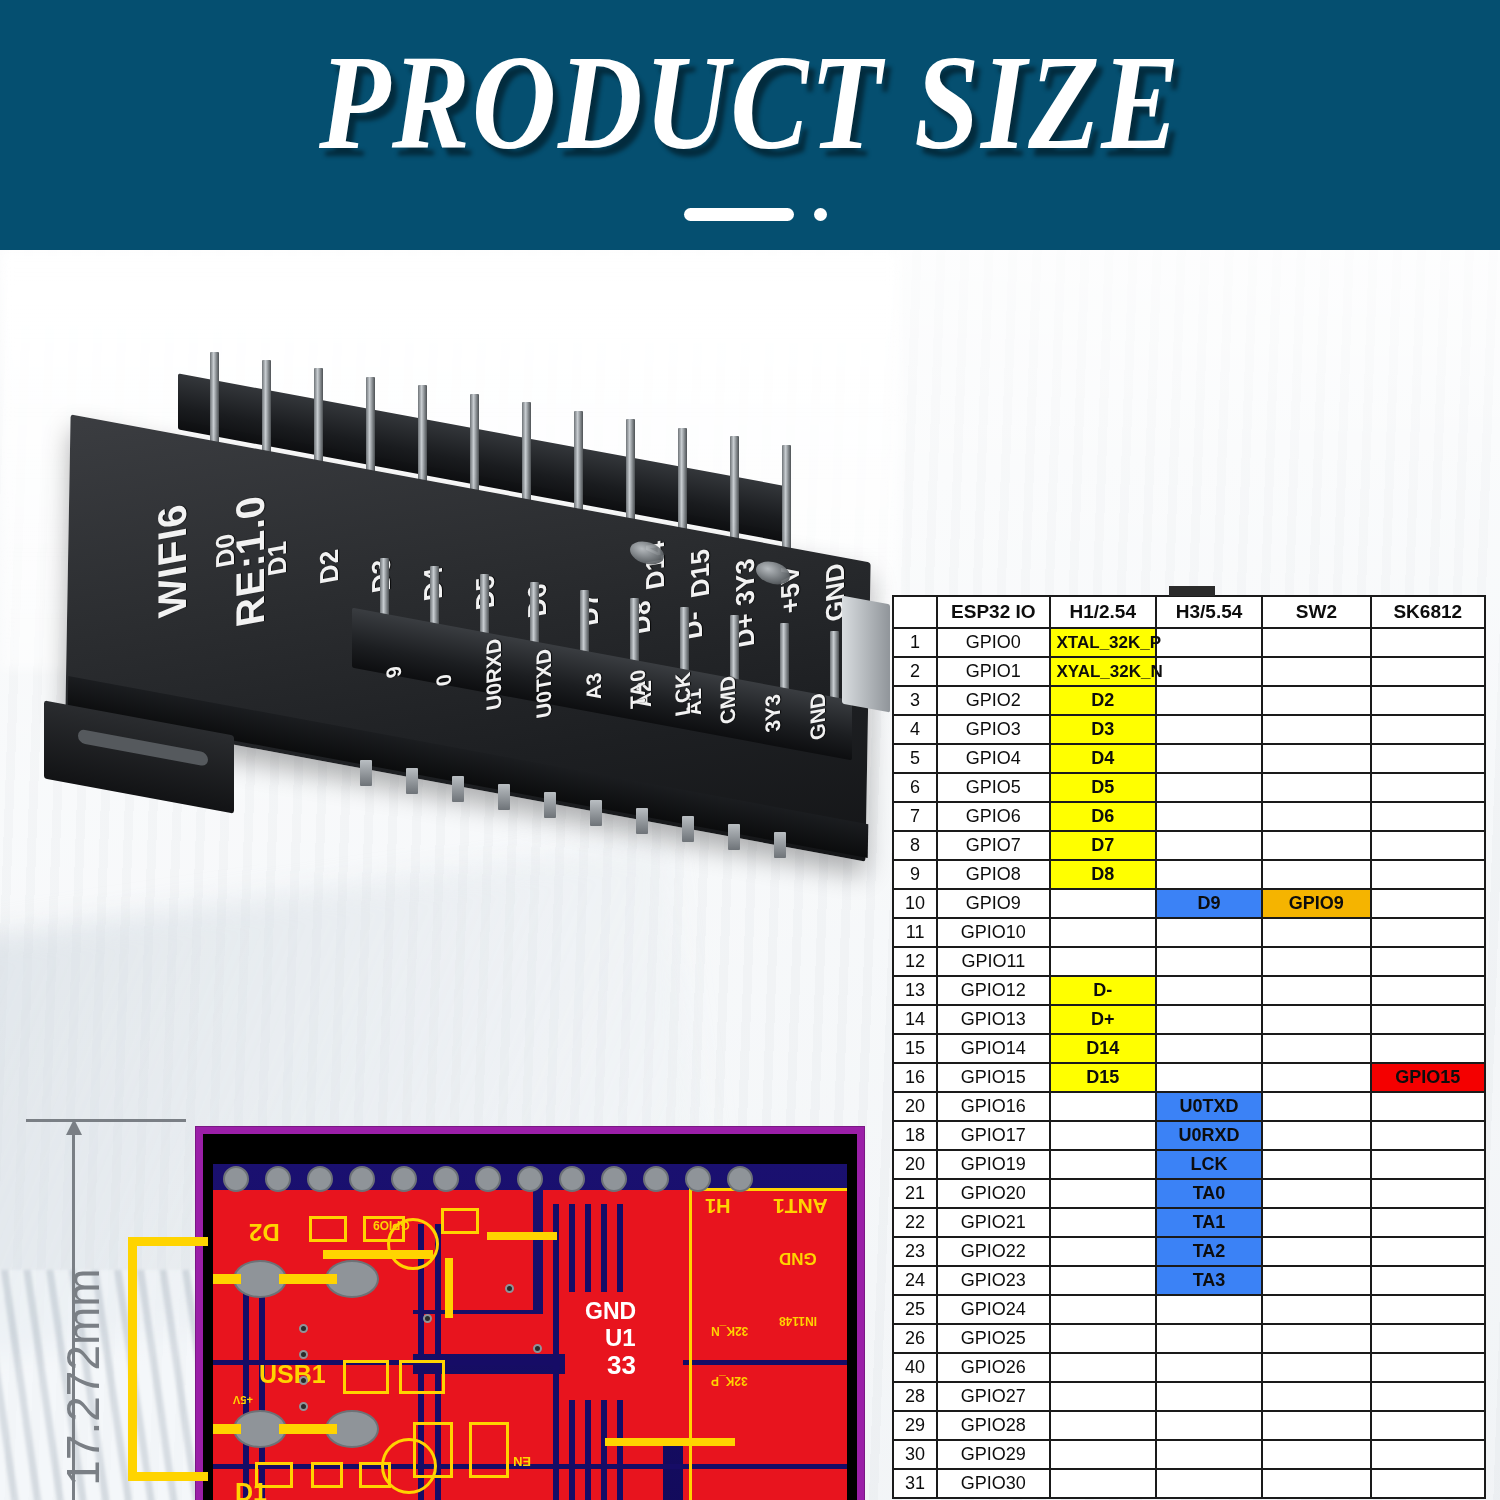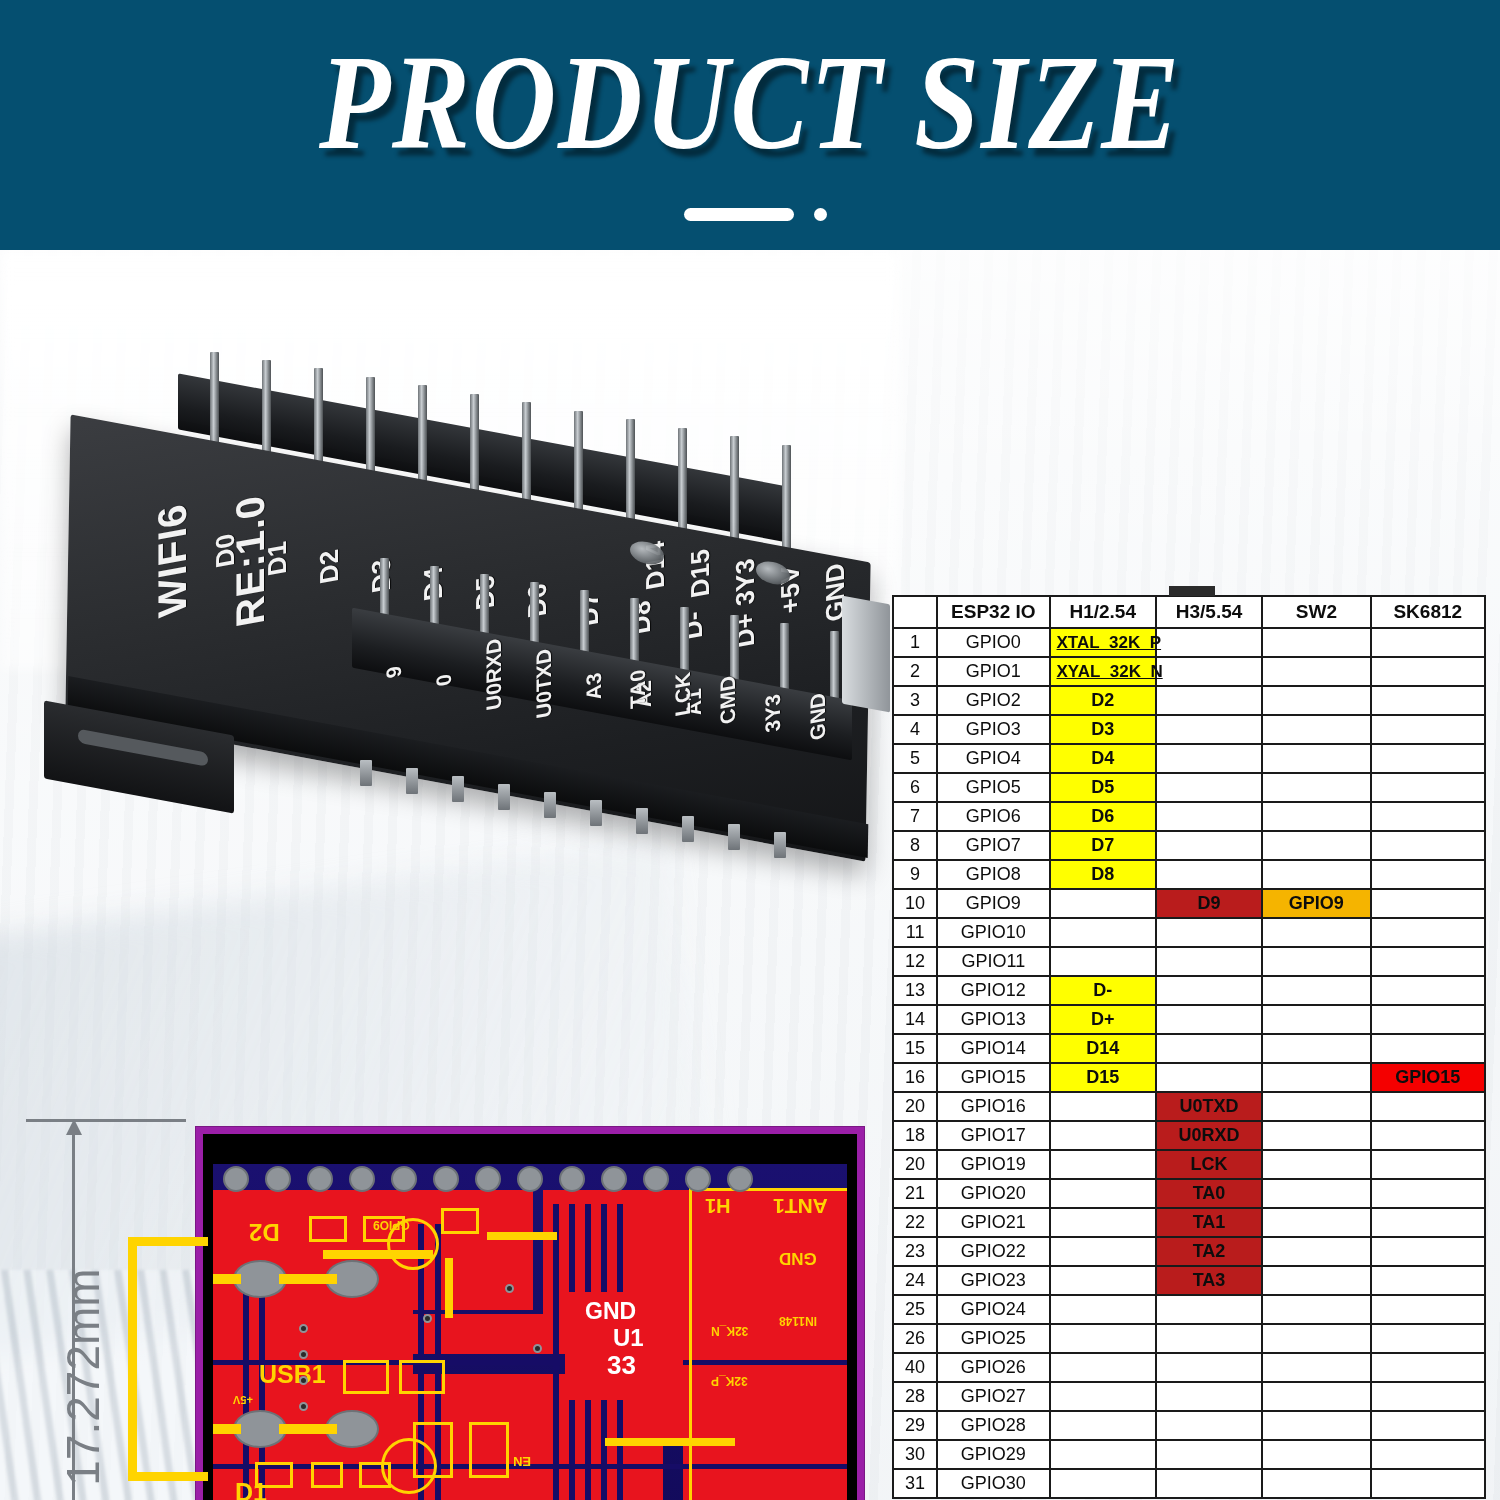--- a/index.html
+++ b/index.html
@@ -242,24 +242,24 @@
     font-size:19px;
     height:32px;
   }
   #pin-table col.c-idx { width:44px; }
   #pin-table col.c-io  { width:112px; }
   #pin-table col.c-h1  { width:106px; }
   #pin-table col.c-h3  { width:106px; }
   #pin-table col.c-sw  { width:108px; }
   #pin-table col.c-sk  { width:114px; }
   .cell-y { background:#ffff00; font-weight:bold; }
-  .cell-g { background:#b91c1c; font-weight:bold; }
+  .cell-g { background:#3b82f6; font-weight:bold; }
   .cell-o { background:#f5b400; font-weight:bold; }
   .cell-r { background:#f40000; font-weight:bold; }
-  .ovf { position:relative;text-decoration:underline; }
+  .ovf { position:relative; }
   .ovf span { position:relative; left:6px; }
   #table-tab {
     position:absolute; left:277px; top:-9px; width:46px; height:10px;
     background:#2b2b2b;
   }
 </style>
 </head>
 <body>
 
 <div id="banner">
@@ -390,21 +390,21 @@
         <div class="blue-gap" style="left:372px; top:40px; width:6px; height:300px;"></div>
         <div class="blue-gap" style="left:388px; top:40px; width:6px; height:300px;"></div>
         <div class="blue-gap" style="left:404px; top:40px; width:6px; height:300px;"></div>
         <div class="blue-gap" style="left:30px;  top:120px; width:6px; height:230px;"></div>
         <div class="blue-gap" style="left:46px;  top:120px; width:6px; height:230px;"></div>
         <div class="blue-gap" style="left:0px;   top:300px; width:650px; height:5px;"></div>
         <div class="blue-gap" style="left:0px;   top:196px; width:650px; height:5px;"></div>
 
         <div class="red-pour" style="left:352px; top:128px; width:118px; height:108px; z-index:3;"></div>
         <div class="pcb-label pcb-label-w" style="left:372px; top:134px; font-size:23px; z-index:4;">GND</div>
-        <div class="pcb-label pcb-label-w" style="left:400px; top:160px; font-size:24px; z-index:4;">U1</div>
+        <div class="pcb-label pcb-label-w" style="left:392px; top:160px; font-size:24px; z-index:4;">U1</div>
         <div class="pcb-label pcb-label-w" style="left:394px; top:186px; font-size:26px; z-index:4;">33</div>
 
         <div class="yellow-silk" style="left:476px; top:24px; width:168px; height:352px; z-index:5;"></div>
         <div class="pcb-label rot180" style="left:560px; top:30px; font-size:21px; z-index:6;">ANT1</div>
         <div class="pcb-label rot180" style="left:566px; top:84px; font-size:17px; z-index:6;">GND</div>
         <div class="pcb-label rot180" style="left:492px; top:30px; font-size:20px; z-index:6;">H1</div>
         <div class="pcb-label rot180" style="left:498px; top:160px; font-size:12px; z-index:6;">32K_N</div>
         <div class="pcb-label rot180" style="left:498px; top:210px; font-size:12px; z-index:6;">32K_P</div>
         <div class="pcb-label rot180" style="left:566px; top:150px; font-size:12px; z-index:6;">IN1148</div>
 

